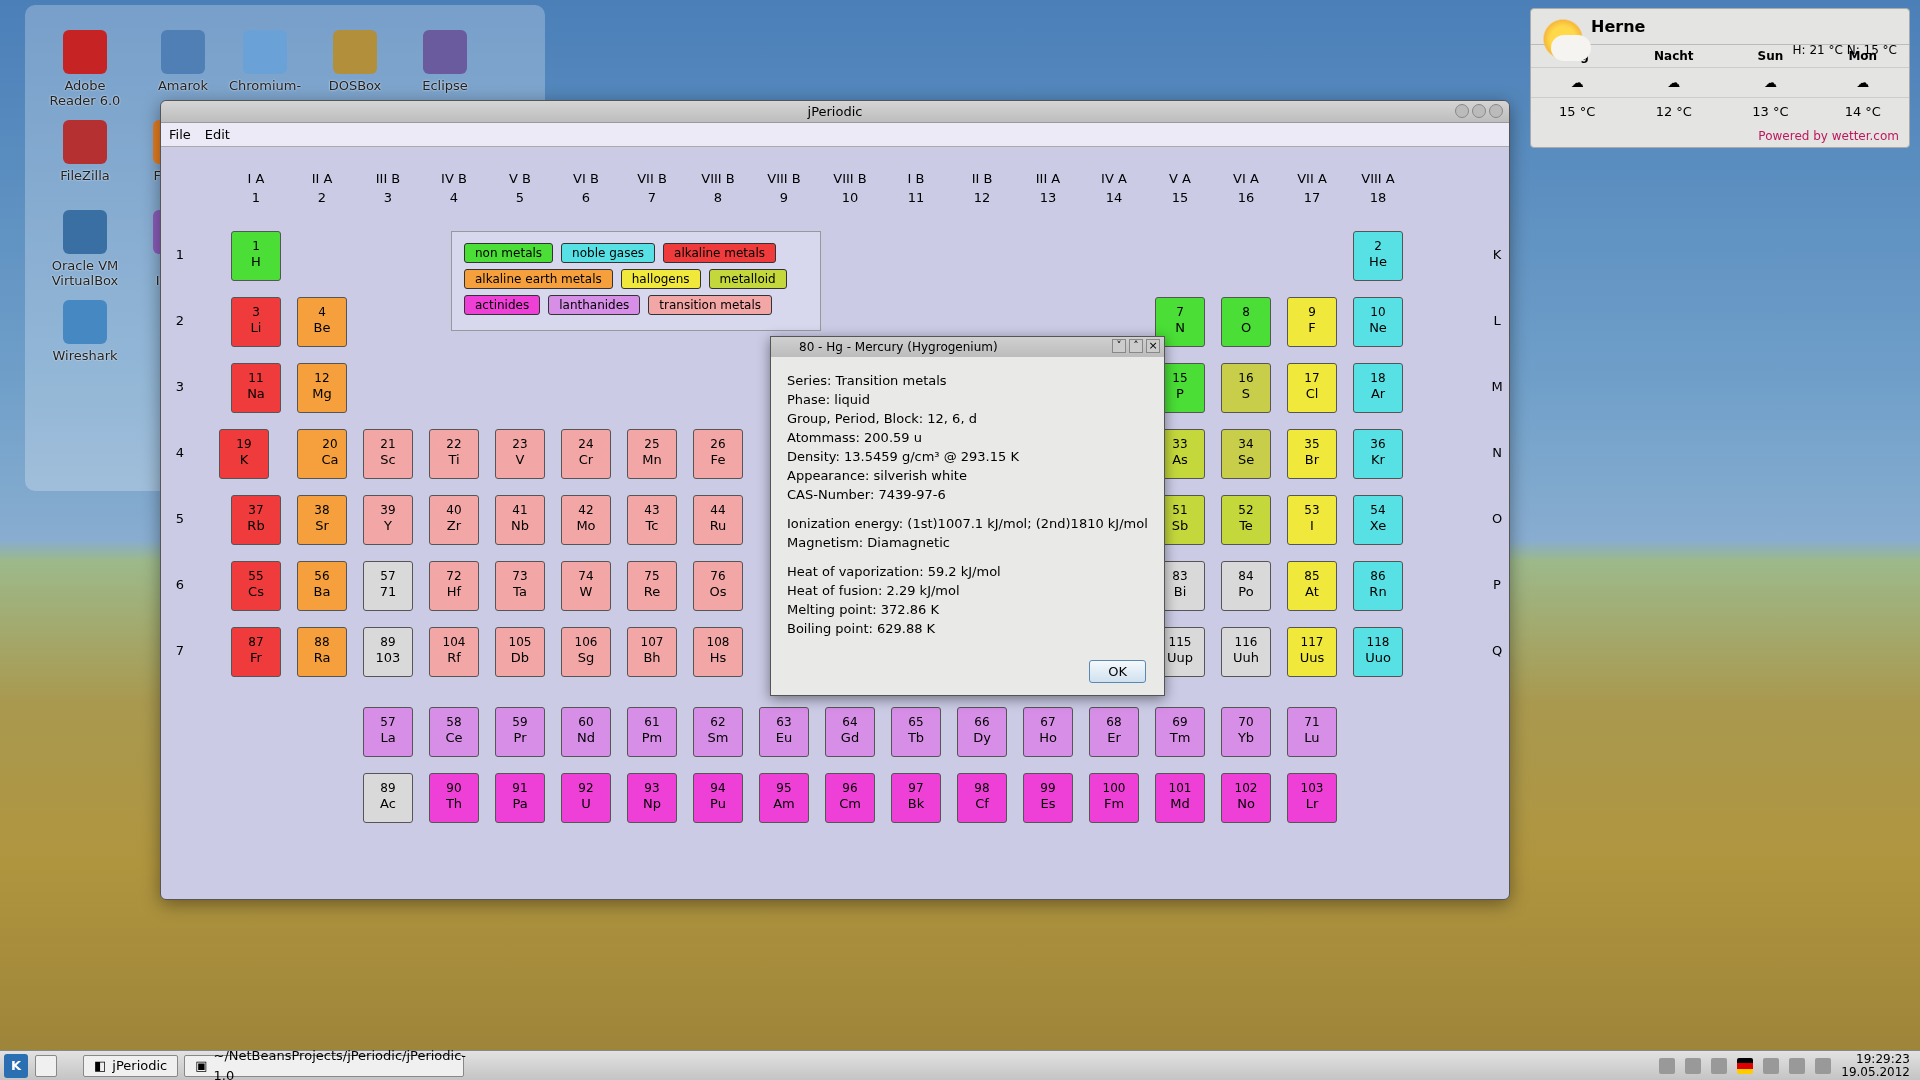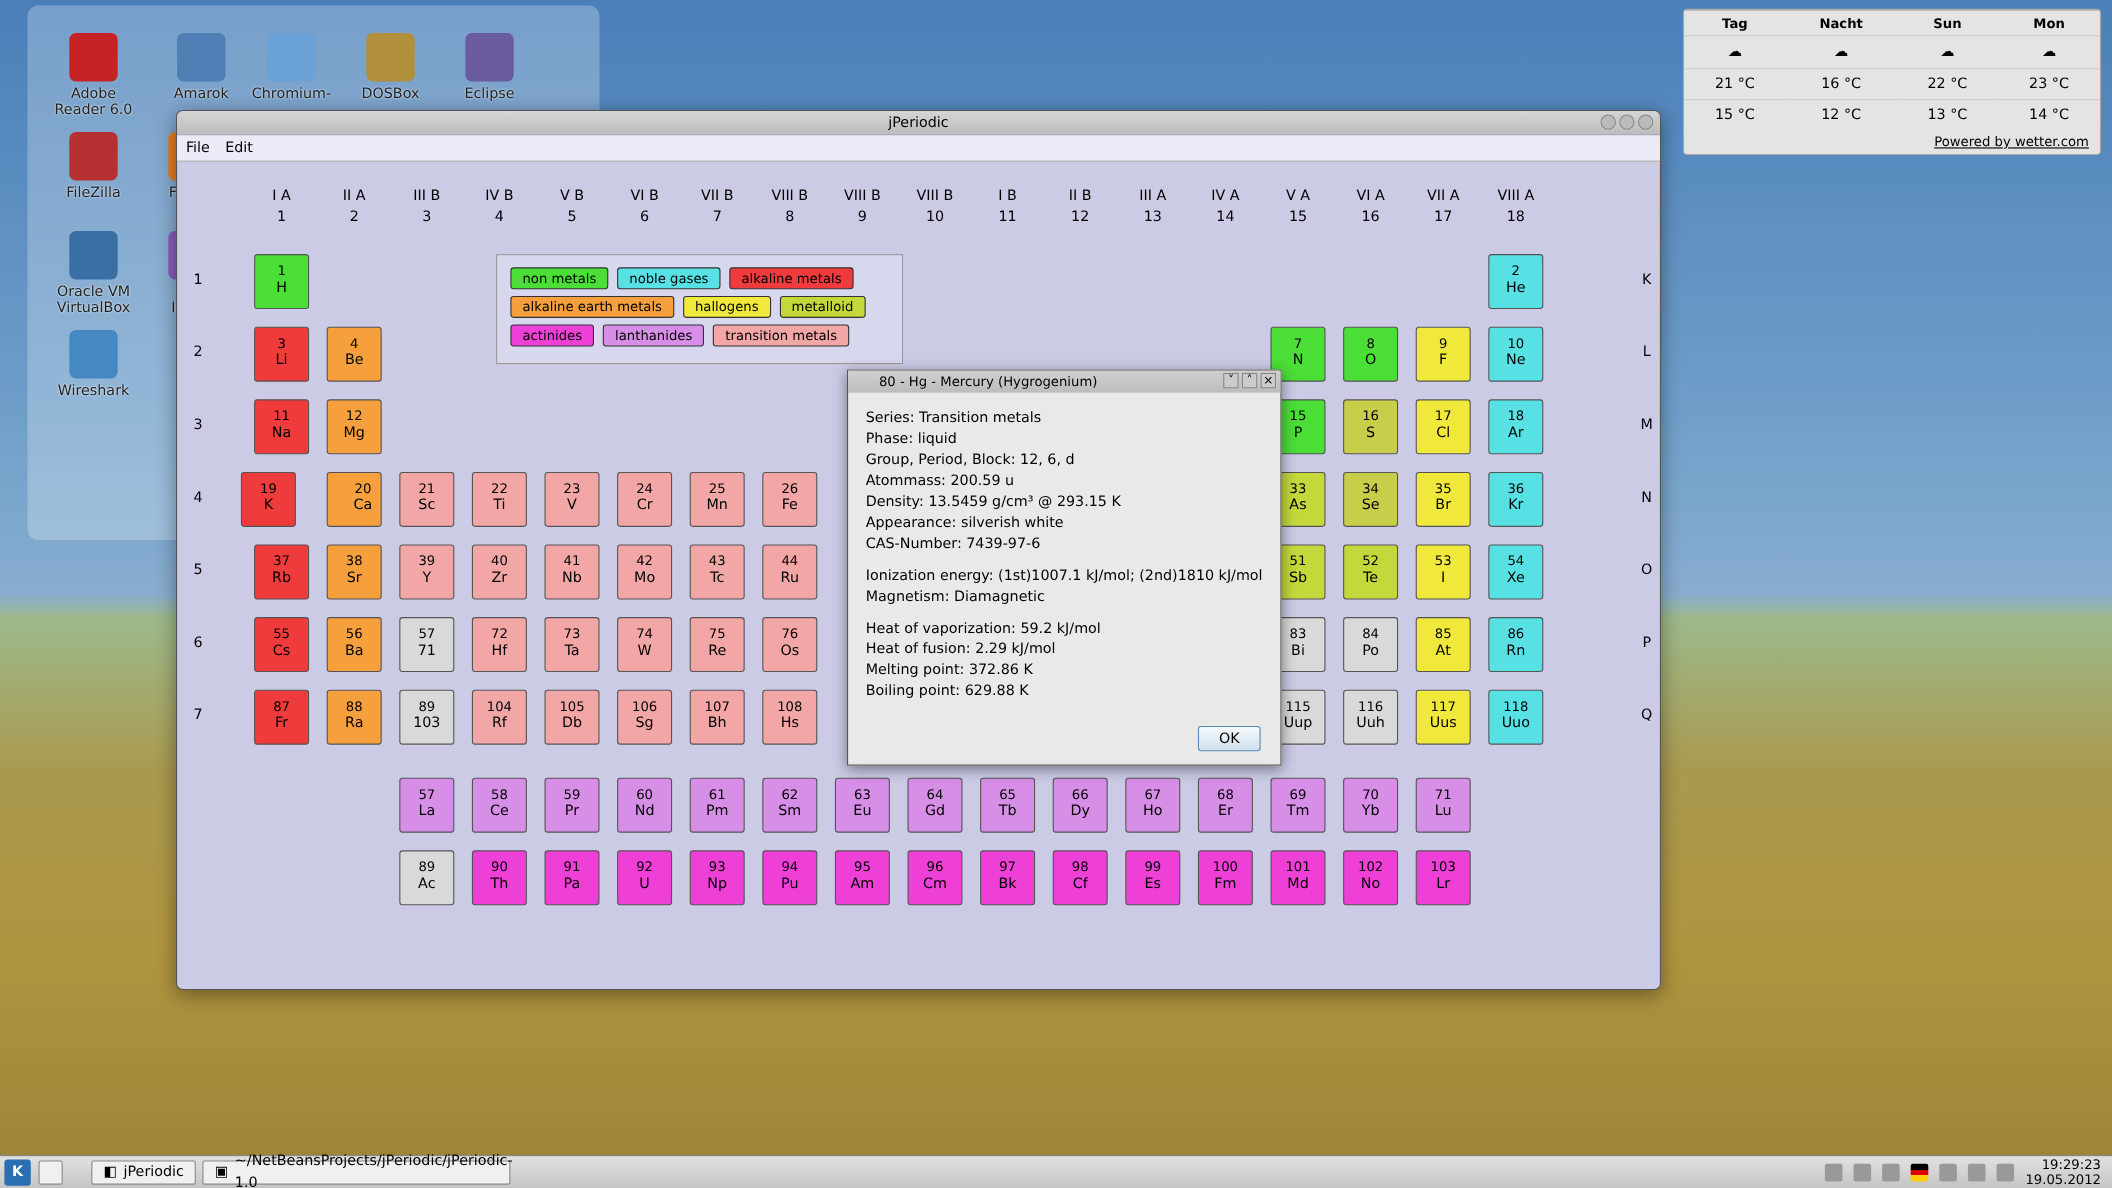--- a/index.html
+++ b/index.html
@@ -22,21 +22,21 @@
   .weather .sun{position:absolute;left:10px;top:8px;width:44px;height:44px;border-radius:50%;
     background:radial-gradient(circle,#ffd94a 40%,#f7b93c 60%,transparent 65%);}
   .weather .sun:after{content:"";position:absolute;left:10px;top:18px;width:40px;height:26px;
     border-radius:14px;background:#f5f4f0;}
   .weather .city{font-weight:bold;font-size:16px;}
   .weather .hl{position:absolute;right:12px;top:34px;font-size:12px;}
   .weather table{width:100%;border-collapse:collapse;}
   .weather th{font-size:12px;font-weight:bold;padding:4px 0;border-top:1px solid #bbb;}
   .weather td{text-align:center;padding:6px 0;border-top:1px solid #ccc;font-size:13px;}
   .weather .ico{height:30px;}
-  .weather .link{text-align:right;padding:4px 10px;color:#000000;text-decoration:underline;font-size:12px;}
+  .weather .link{text-align:right;padding:4px 10px;color:#be185d;font-size:12px;}
   
   .win{position:absolute;left:160px;top:100px;width:1350px;height:800px;
     background:#cbcbe6;border:1px solid #555;border-radius:6px;box-shadow:0 4px 18px rgba(0,0,0,.4);}
   .win .titlebar{height:22px;background:linear-gradient(#d5d5d5,#bdbdbd);font-size:13px;
     text-align:center;line-height:22px;border-bottom:1px solid #999;position:relative;
     border-radius:6px 6px 0 0;}
   .win .titlebar .wicons{position:absolute;right:6px;top:3px;display:flex;gap:3px;}
   .win .titlebar .wi{width:14px;height:14px;border-radius:50%;background:#bbb;border:1px solid #888;}
   .menubar{height:24px;background:#eceaf6;border-bottom:1px solid #aaa;font-size:13px;
     display:flex;align-items:center;padding:0 8px;gap:14px;}
@@ -131,39 +131,38 @@
       <div class="g" style="background:#8b5dbb"></div>
       <div>Pi<br>Intern</div>
     </div>
     <div class="dicon" style="left: 40px; top: 300px;">
       <div class="g" style="background:#4688c2"></div>
       <div>Wireshark</div>
     </div>
   </div>
 
 <div class="weather">
+  <div class="top">
+    <div class="sun"></div>
+    <div class="city">Herne</div>
+    <div class="hl">H: 21 °C N: 15 °C</div>
+  </div>
   <table>
     <tbody>
         <tr id="wh">
           <th>Tag</th>
           <th>Nacht</th>
           <th>Sun</th>
           <th>Mon</th>
         </tr>
     <tr class="ico" id="wico">
           <td>☁</td>
           <td>☁</td>
           <td>☁</td>
           <td>☁</td>
-        </tr>
-    <tr id="whi">
-          <td>21 °C</td>
-          <td>16 °C</td>
-          <td>22 °C</td>
-          <td>23 °C</td>
         </tr>
     <tr id="wlo">
           <td>15 °C</td>
           <td>12 °C</td>
           <td>13 °C</td>
           <td>14 °C</td>
         </tr>
   </tbody>
     </table>
   <div class="link">Powered by wetter.com</div>

